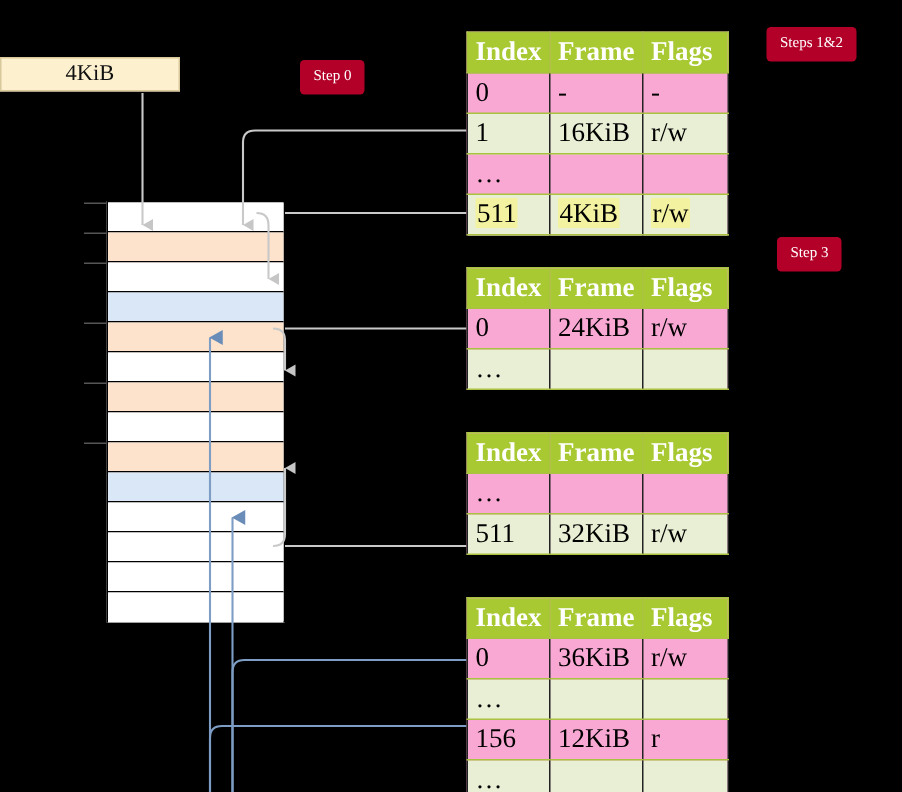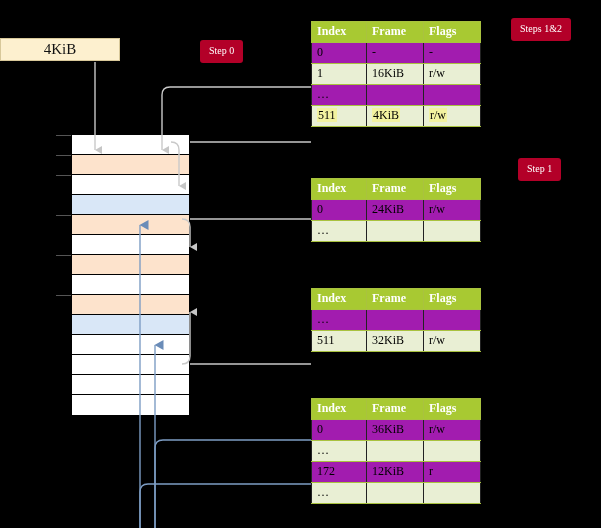--- a/index.html
+++ b/index.html
@@ -25,21 +25,21 @@
   .memrow{height:20px;box-sizing:border-box;border-bottom:1px solid #000;}
   .memrow:last-child{border-bottom:none;}
   .m-white{background:#ffffff;}
   .m-orange{background:#fde3cc;}
   .m-blue{background:#d9e7f7;}
   .tick{position:absolute;left:56px;width:15px;height:0;
         border-top:1px solid #555;}
 
   
   .ptable{position:absolute;border-collapse:collapse;
-          border:1px solid #a9c23f;background:#a21caf;font-size:12px;}
+          border:1px solid #a9c23f;background:#f9a8d4;font-size:18px;}
   .ptable td,.ptable th{border:1px solid #a9c23f;padding:2px 5px 3px 5px;
         height:19px;box-sizing:border-box;text-align:left;font-weight:normal;
         vertical-align:middle;white-space:nowrap;}
   .ptable th{background:#a8c932;color:#fff;font-weight:bold;
         font-family:"Liberation Serif",serif;}
   .ptable td{border-left:1px solid #222;border-right:1px solid #222;}
   .ptable tr.alt td{background:#e9efd4;}
   .c-index{width:55px;}
   .c-frame{width:57px;}
   .c-flags{width:57px;}
@@ -57,21 +57,21 @@
     <span>4KiB</span>
   </div>
 
   <div class="pill" style="left:200px;top:40px;">
     <span>Step 0</span>
   </div>
   <div class="pill" style="left:511px;top:18px;">
     <span>Steps 1&amp;2</span>
   </div>
   <div class="pill" style="left:518px;top:158px;">
-    <span>Step 1</span>
+    <span>Step 3</span>
   </div>
 
   <div class="tick" style="top:135px;"></div>
   <div class="tick" style="top:155px;"></div>
   <div class="tick" style="top:175px;"></div>
   <div class="tick" style="top:215px;"></div>
   <div class="tick" style="top:255px;"></div>
   <div class="tick" style="top:295px;"></div>
 
   <div class="memcol" id="memcol">
@@ -217,21 +217,21 @@
           <td class="c-index">0</td>
           <td class="c-frame">36KiB</td>
           <td class="c-flags">r/w</td>
         </tr>
         <tr class="alt">
           <td class="c-index">…</td>
           <td class="c-frame"></td>
           <td class="c-flags"></td>
         </tr>
         <tr>
-          <td class="c-index">172</td>
+          <td class="c-index">156</td>
           <td class="c-frame">12KiB</td>
           <td class="c-flags">r</td>
         </tr>
         <tr class="alt">
           <td class="c-index">…</td>
           <td class="c-frame"></td>
           <td class="c-flags"></td>
         </tr>
       </tbody>
     </table>

